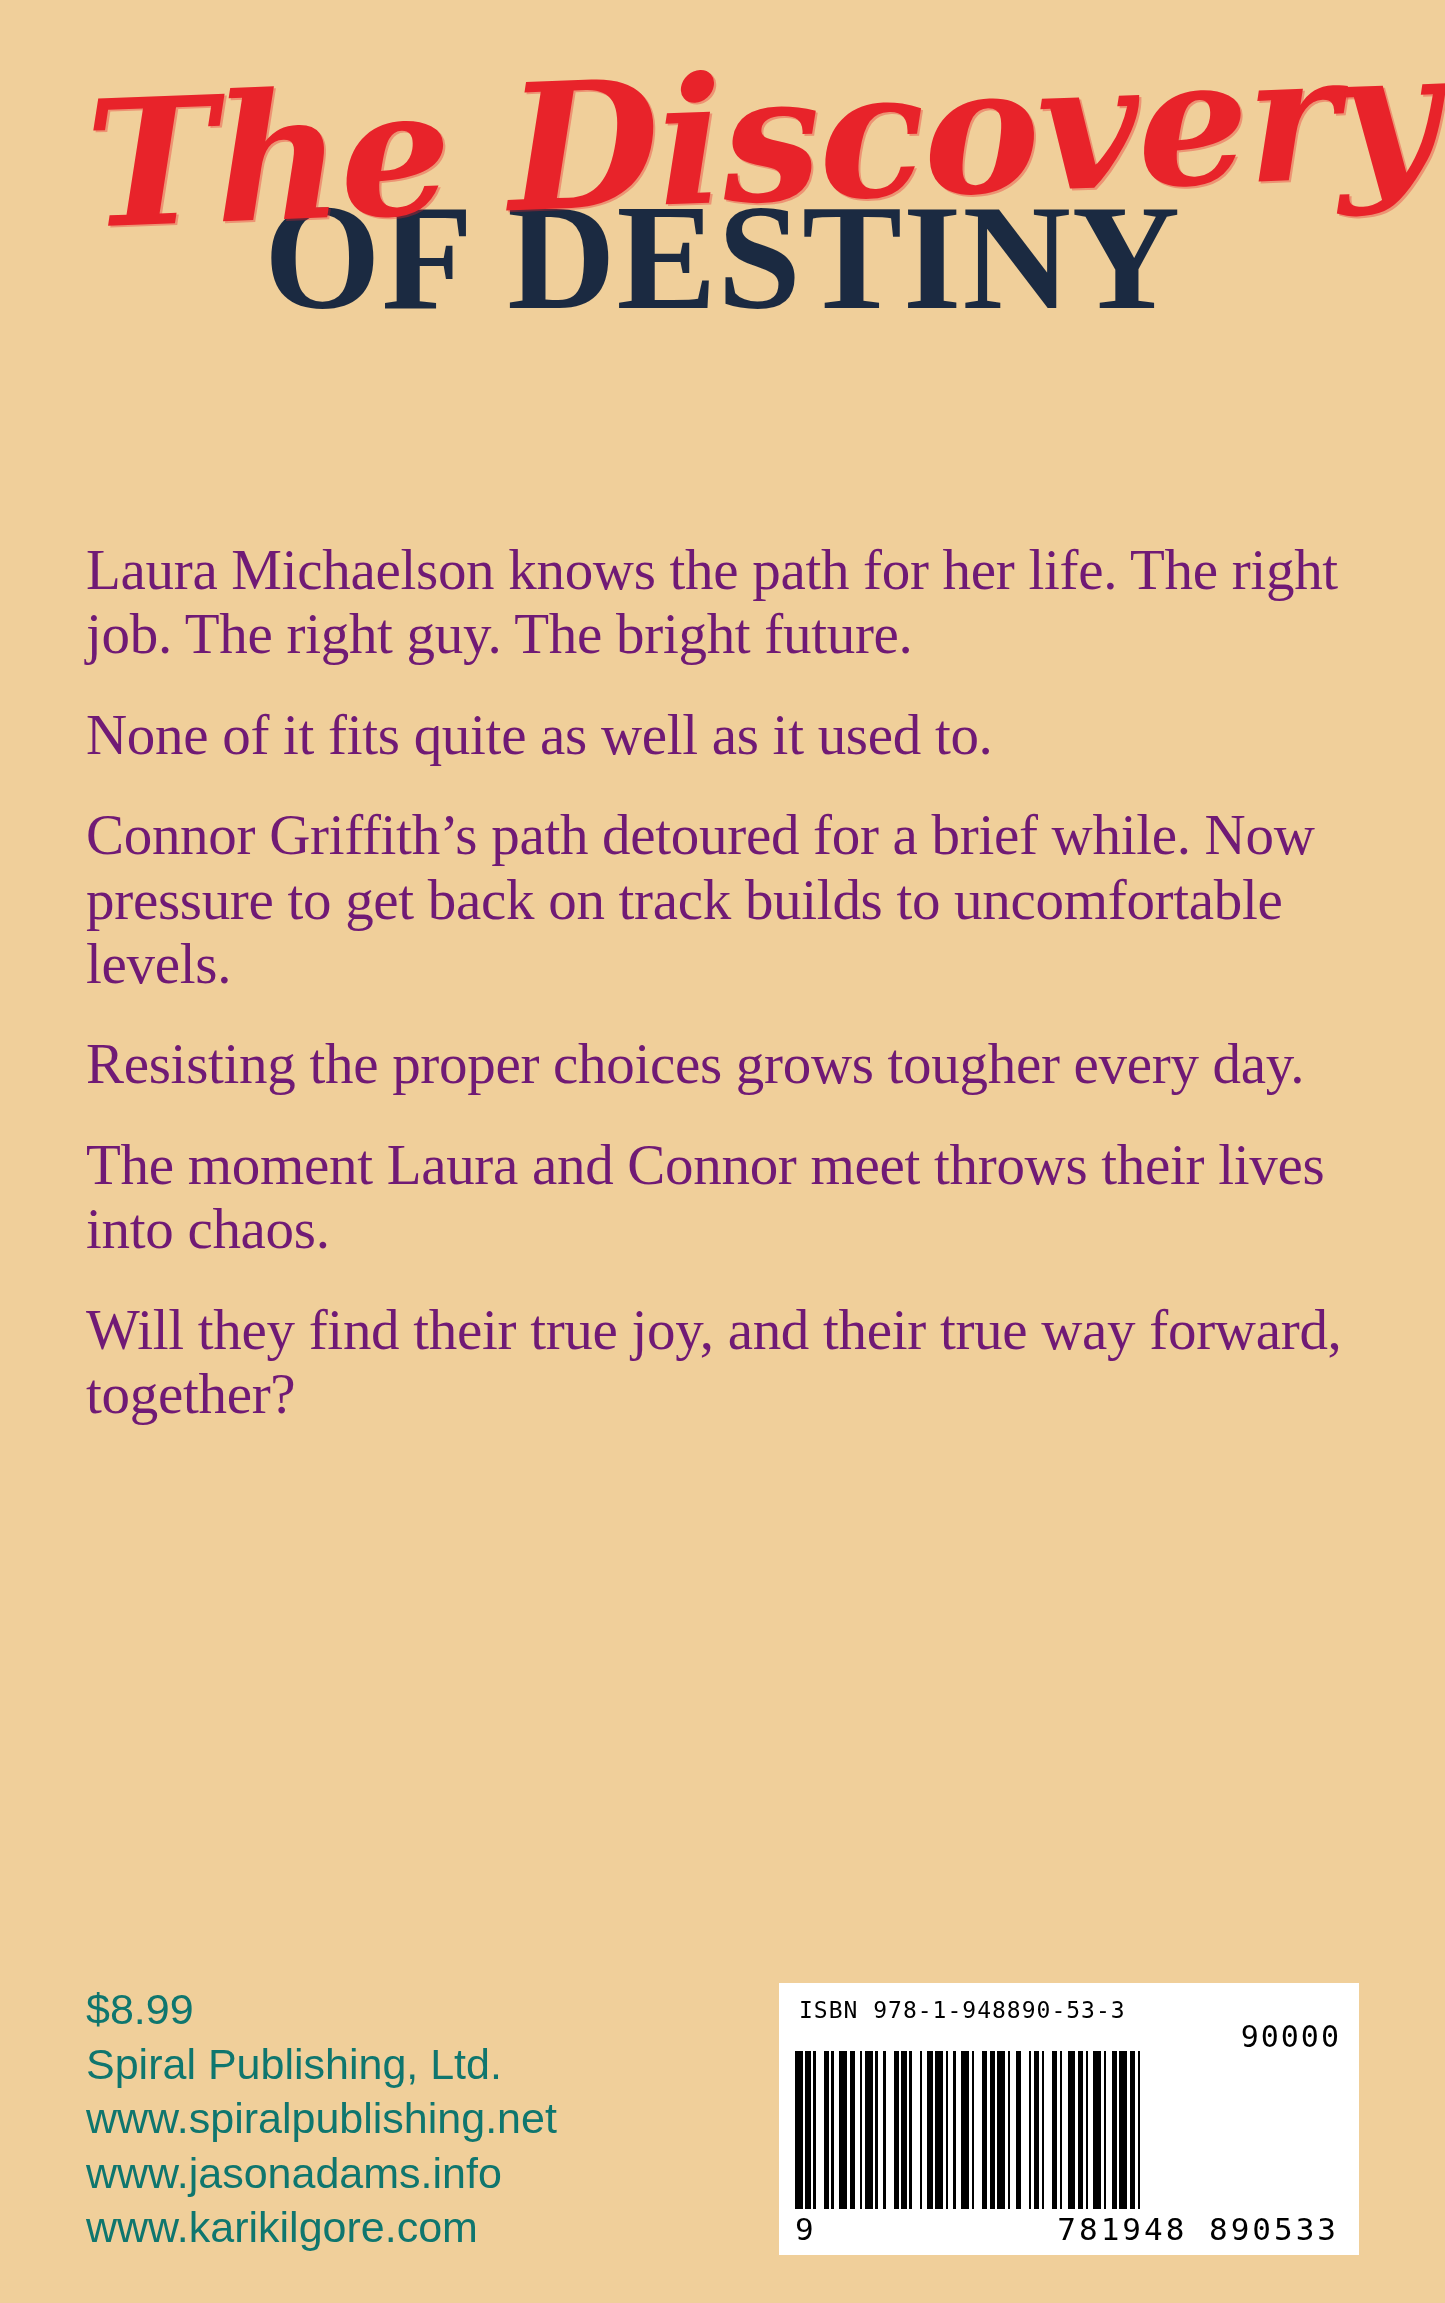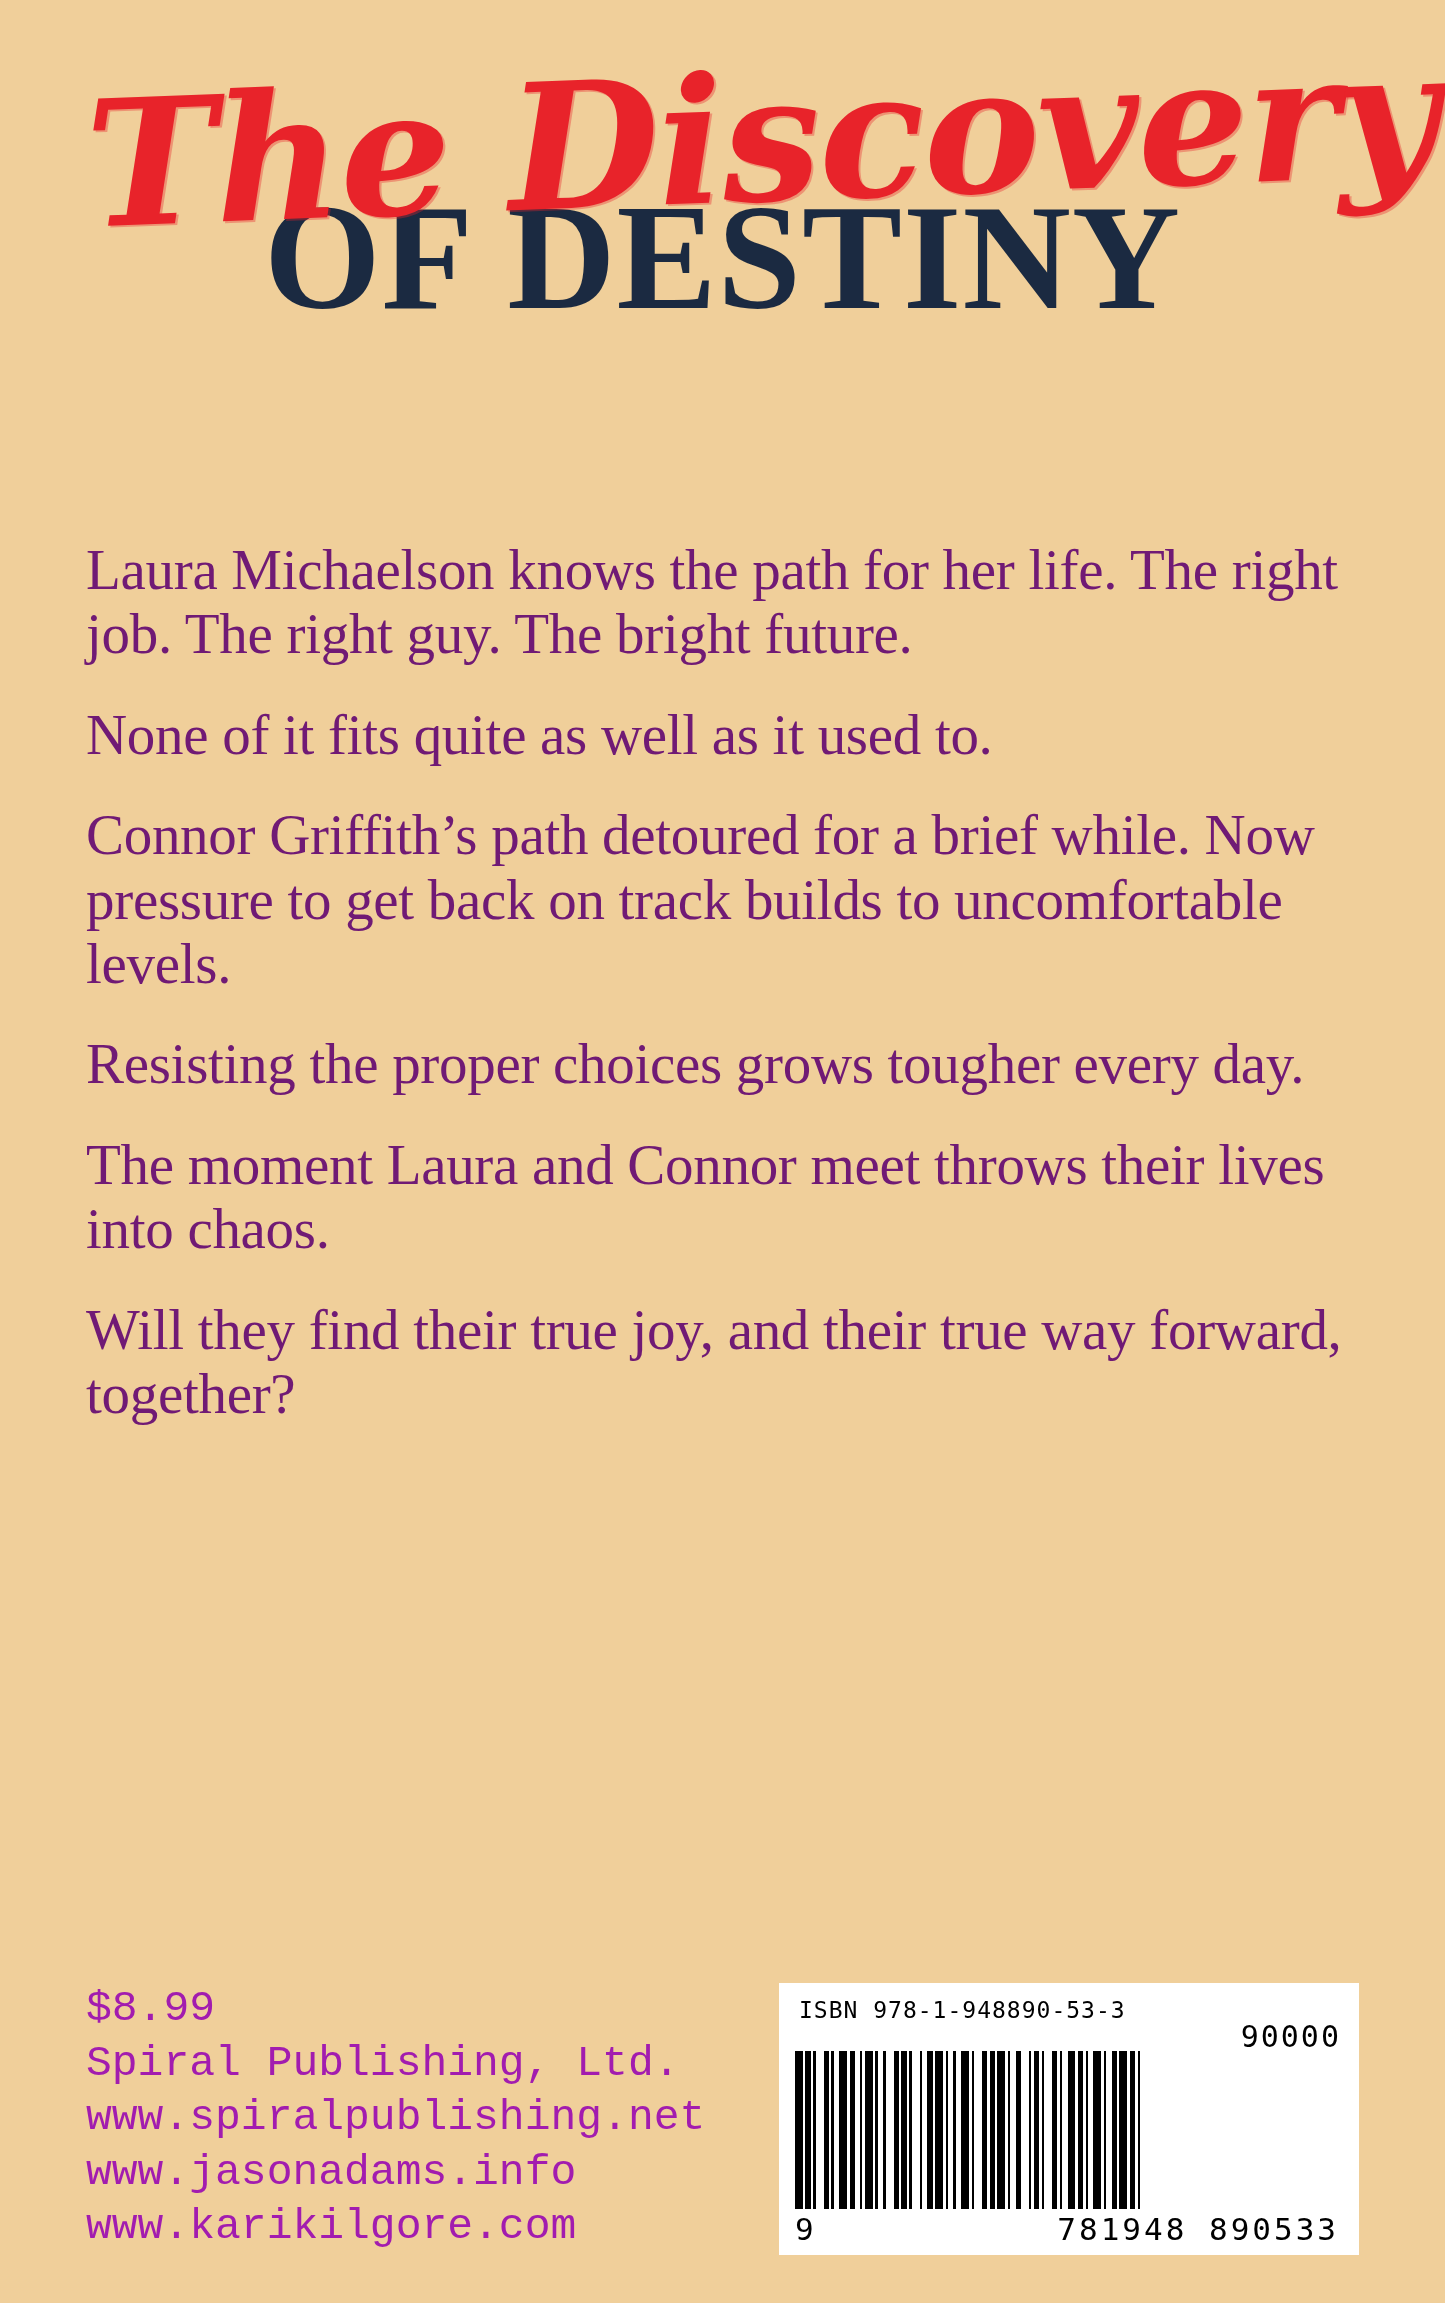--- a/index.html
+++ b/index.html
@@ -71,22 +71,22 @@
   .footer {
     position: absolute;
     left: 86px;
     right: 86px;
     bottom: 48px;
     display: flex;
     align-items: flex-end;
     justify-content: space-between;
   }
   .footer-info {
-    font-family: Liberation Mono, monospace;
-    color: #a21caf;
+    font-family: Liberation Sans, sans-serif;
+    color: #0f766e;
     font-size: 43px;
     line-height: 1.27;
   }
   .footer-info div {
     white-space: nowrap;
   }
 
   
   .barcode-box {
     background: #ffffff;

